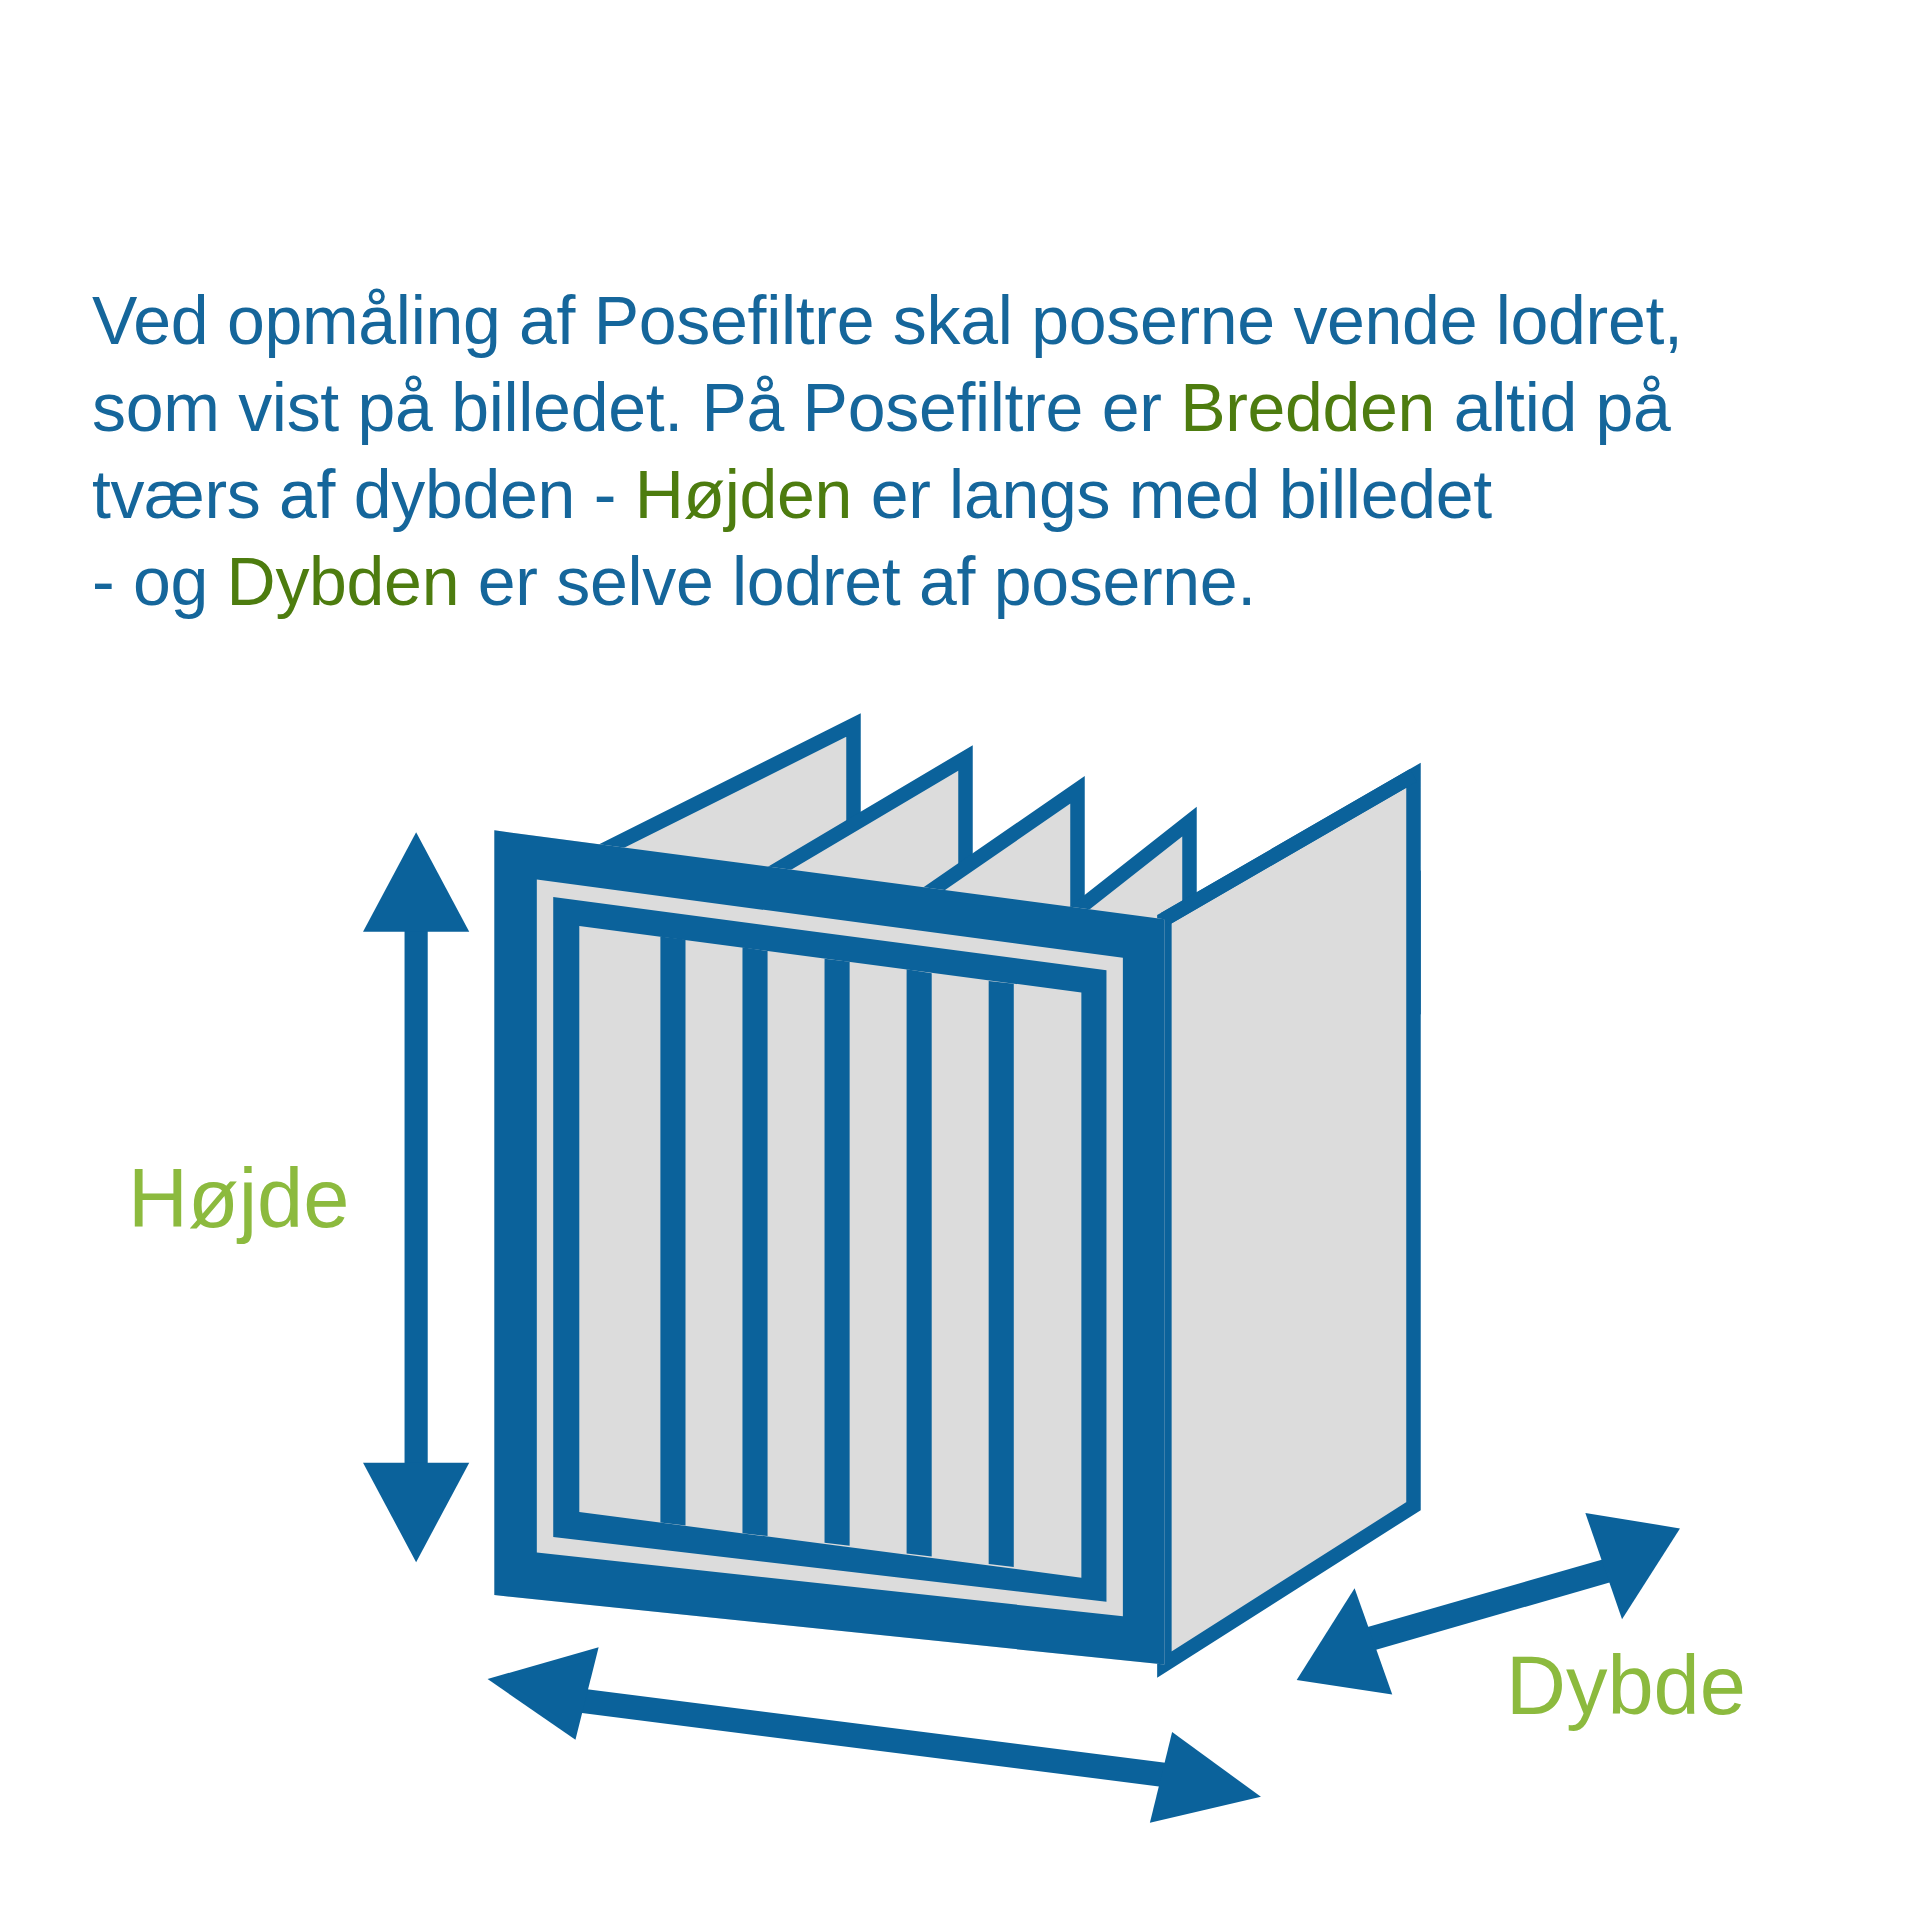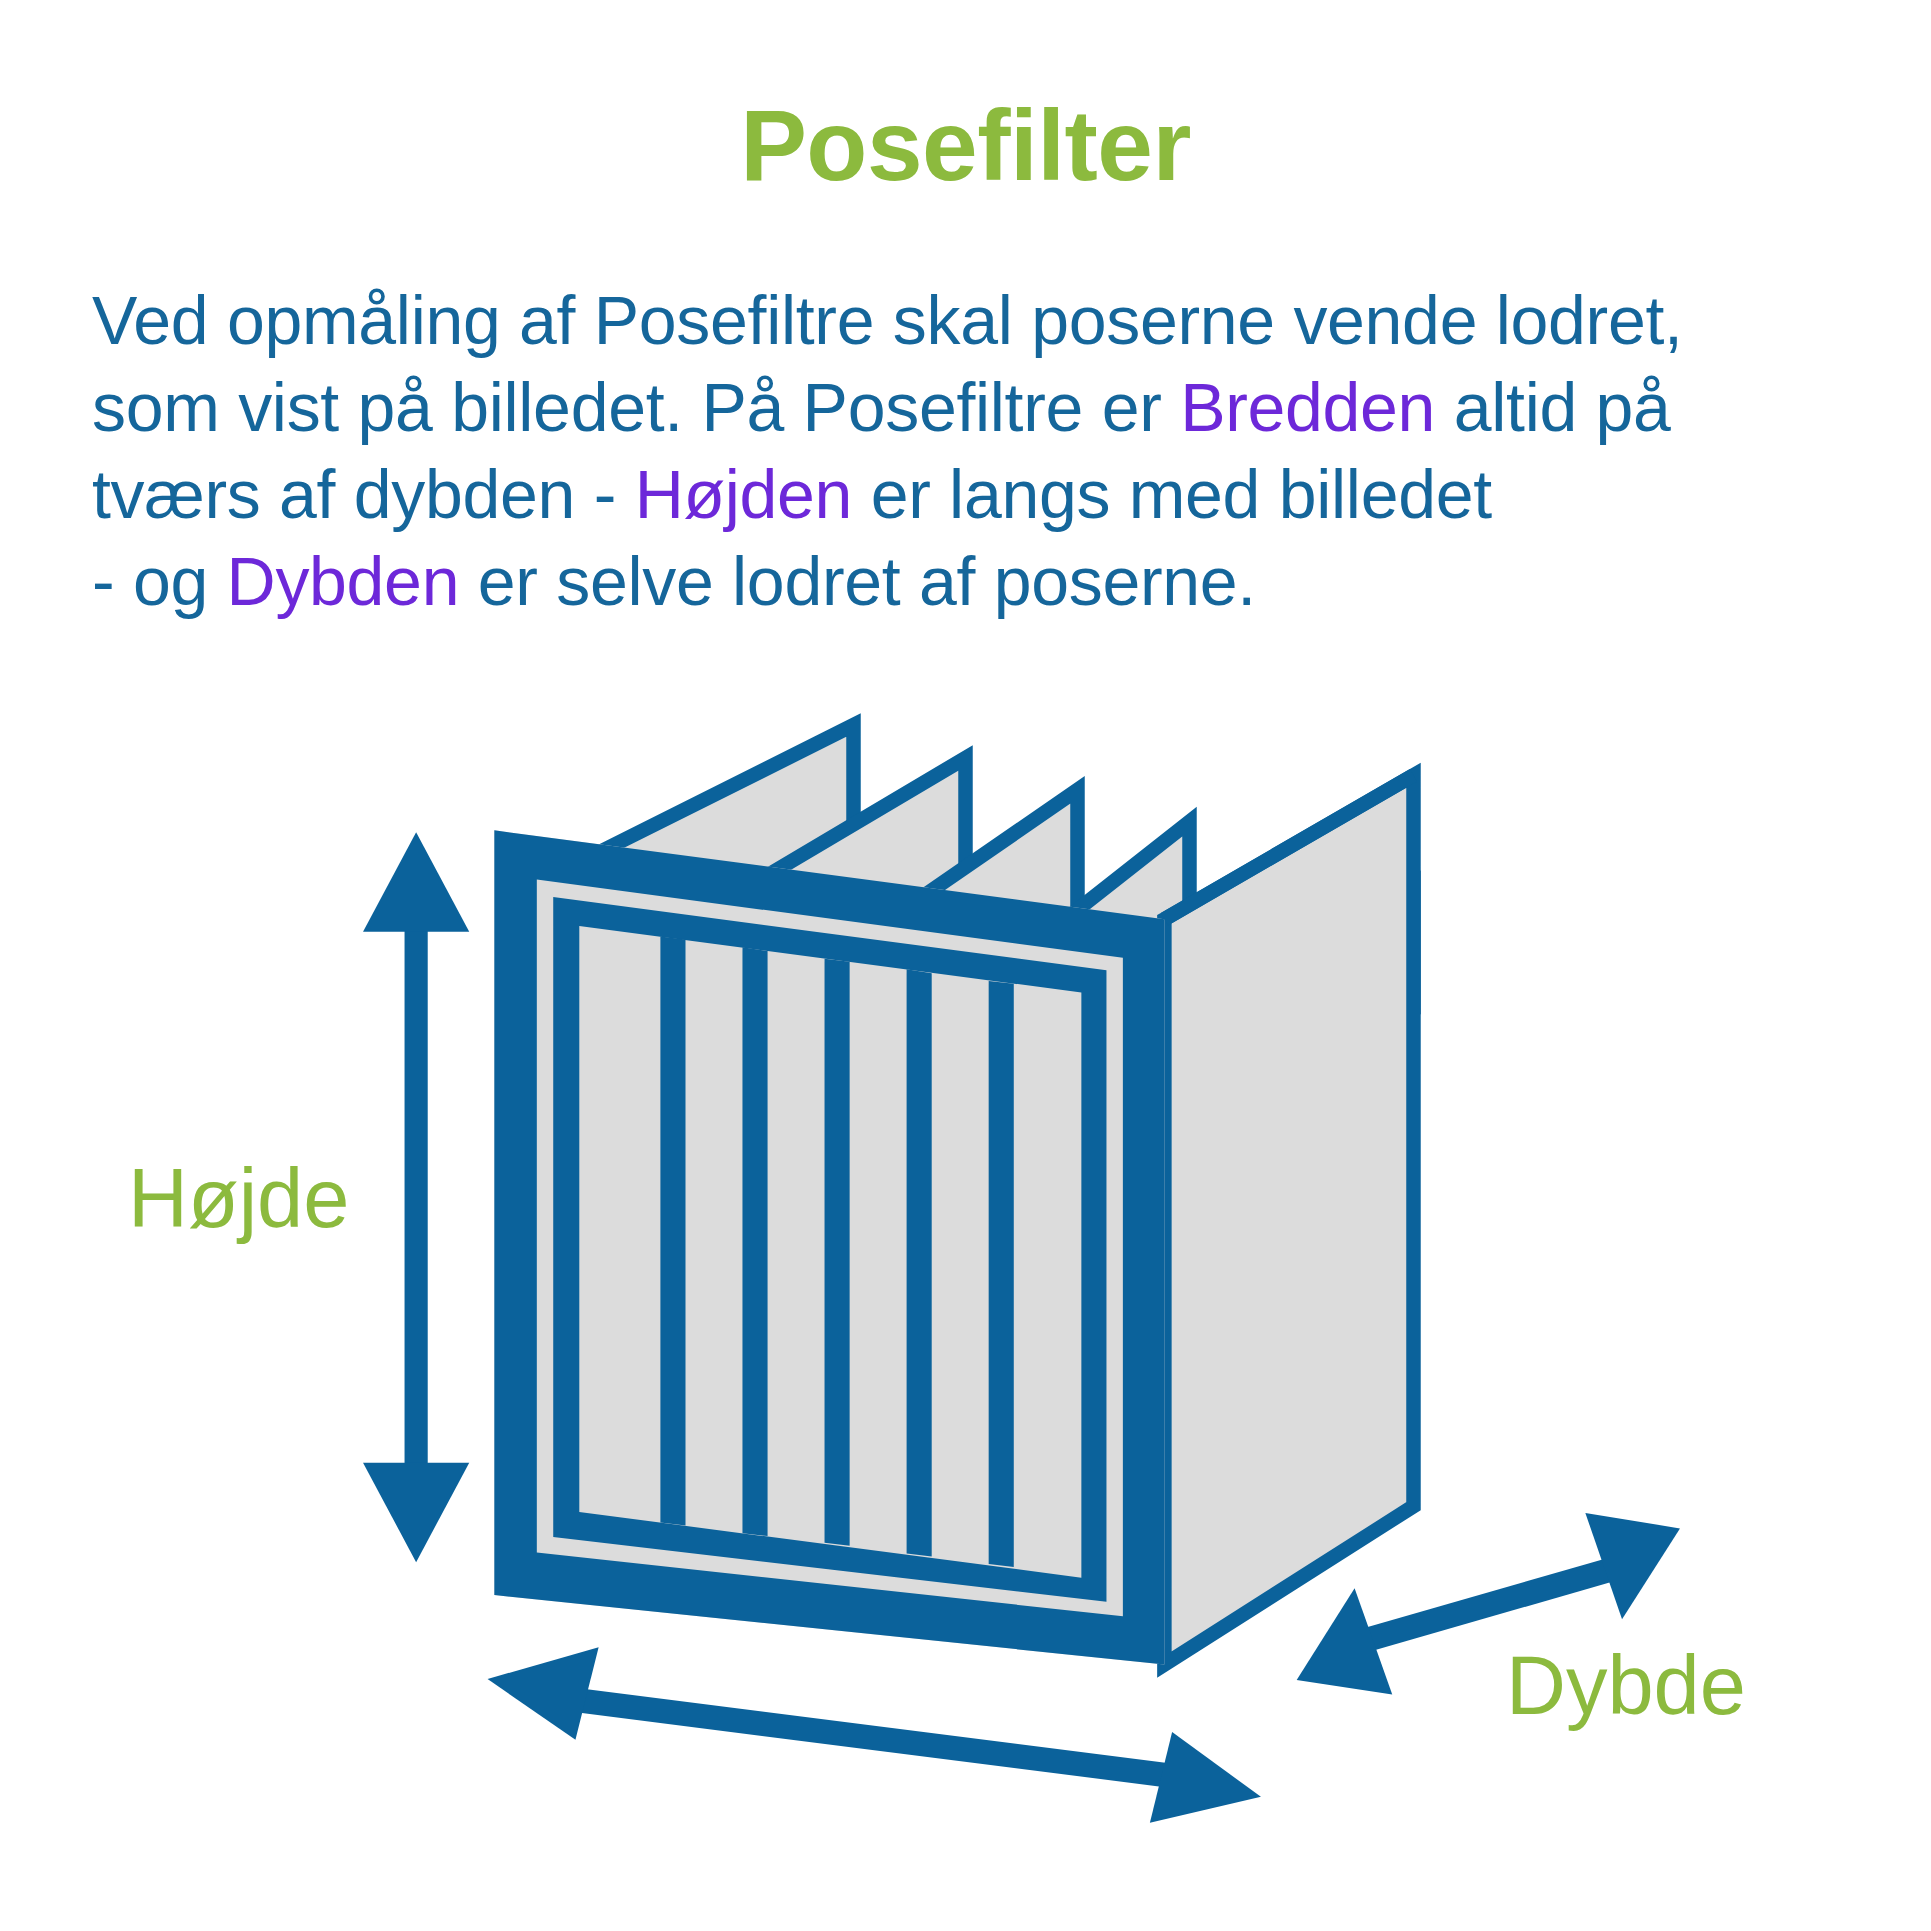--- a/index.html
+++ b/index.html
@@ -39,21 +39,21 @@
     position: absolute;
     top: 277px;
     left: 92px;
     width: 1748px;
     text-align: left;
     font-size: 68px;
     line-height: 1.28;
     color: #15669B;
     letter-spacing: -0.3px;
   }
-  #intro .hl { color: #6d28d9; }
+  #intro .hl { color: #4d7c0f; }
 
   
   #diagram {
     position: absolute;
     top: 0;
     left: 0;
     width: 1931px;
     height: 1931px;
   }
   #diagram svg { display: block; }
@@ -69,21 +69,20 @@
   }
   #label-hojde  { left: 128px;  top: 1157px; }
   #label-bredde { left: 695px;  top: 1777px; }
   #label-dybde  { left: 1506px; top: 1632px; margin-top: 12px; }
 </style>
 </head>
 <body>
 
 <div id="page">
 
-  <div id="title">Posefilter</div>
 
   <div id="intro">
     <span>Ved opmåling af Posefiltre skal poserne vende lodret,</span><br>
     <span>som vist på billedet. På Posefiltre er </span><span class="hl">Bredden</span><span> altid på</span><br>
     <span>tværs af dybden - </span><span class="hl">Højden</span><span> er langs med billedet</span><br>
     <span>- og </span><span class="hl">Dybden</span><span> er selve lodret af poserne.</span>
   </div>
 
   <div id="diagram">
     <svg width="1931" height="1931" viewBox="0 0 2000 2000" xmlns="http://www.w3.org/2000/svg">

